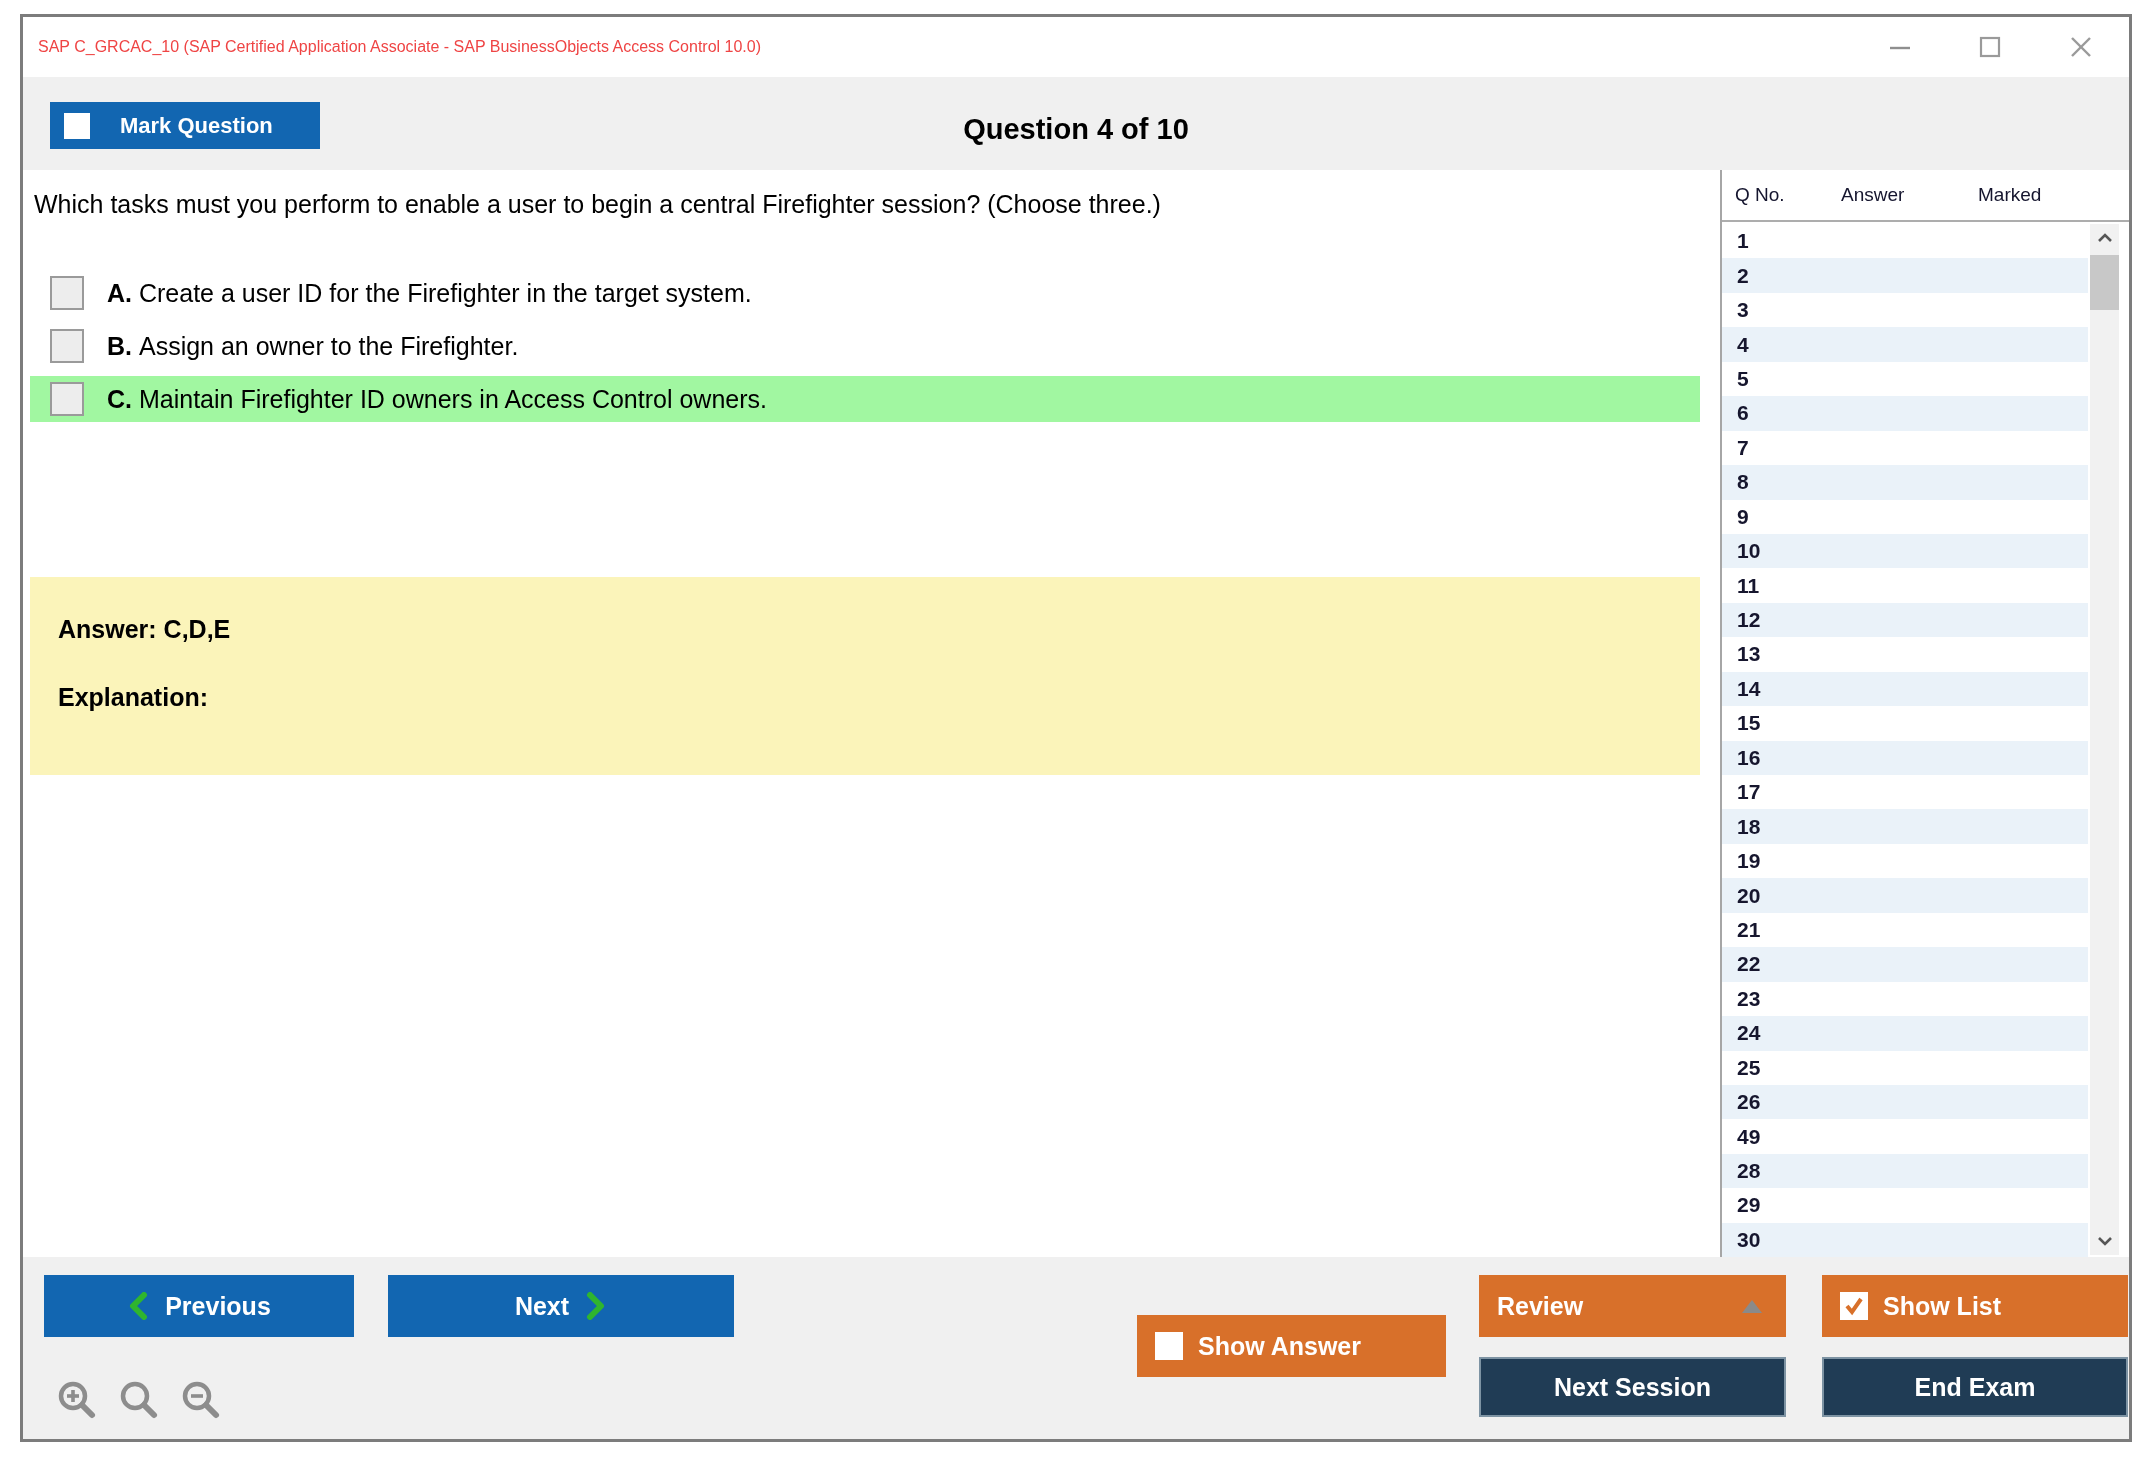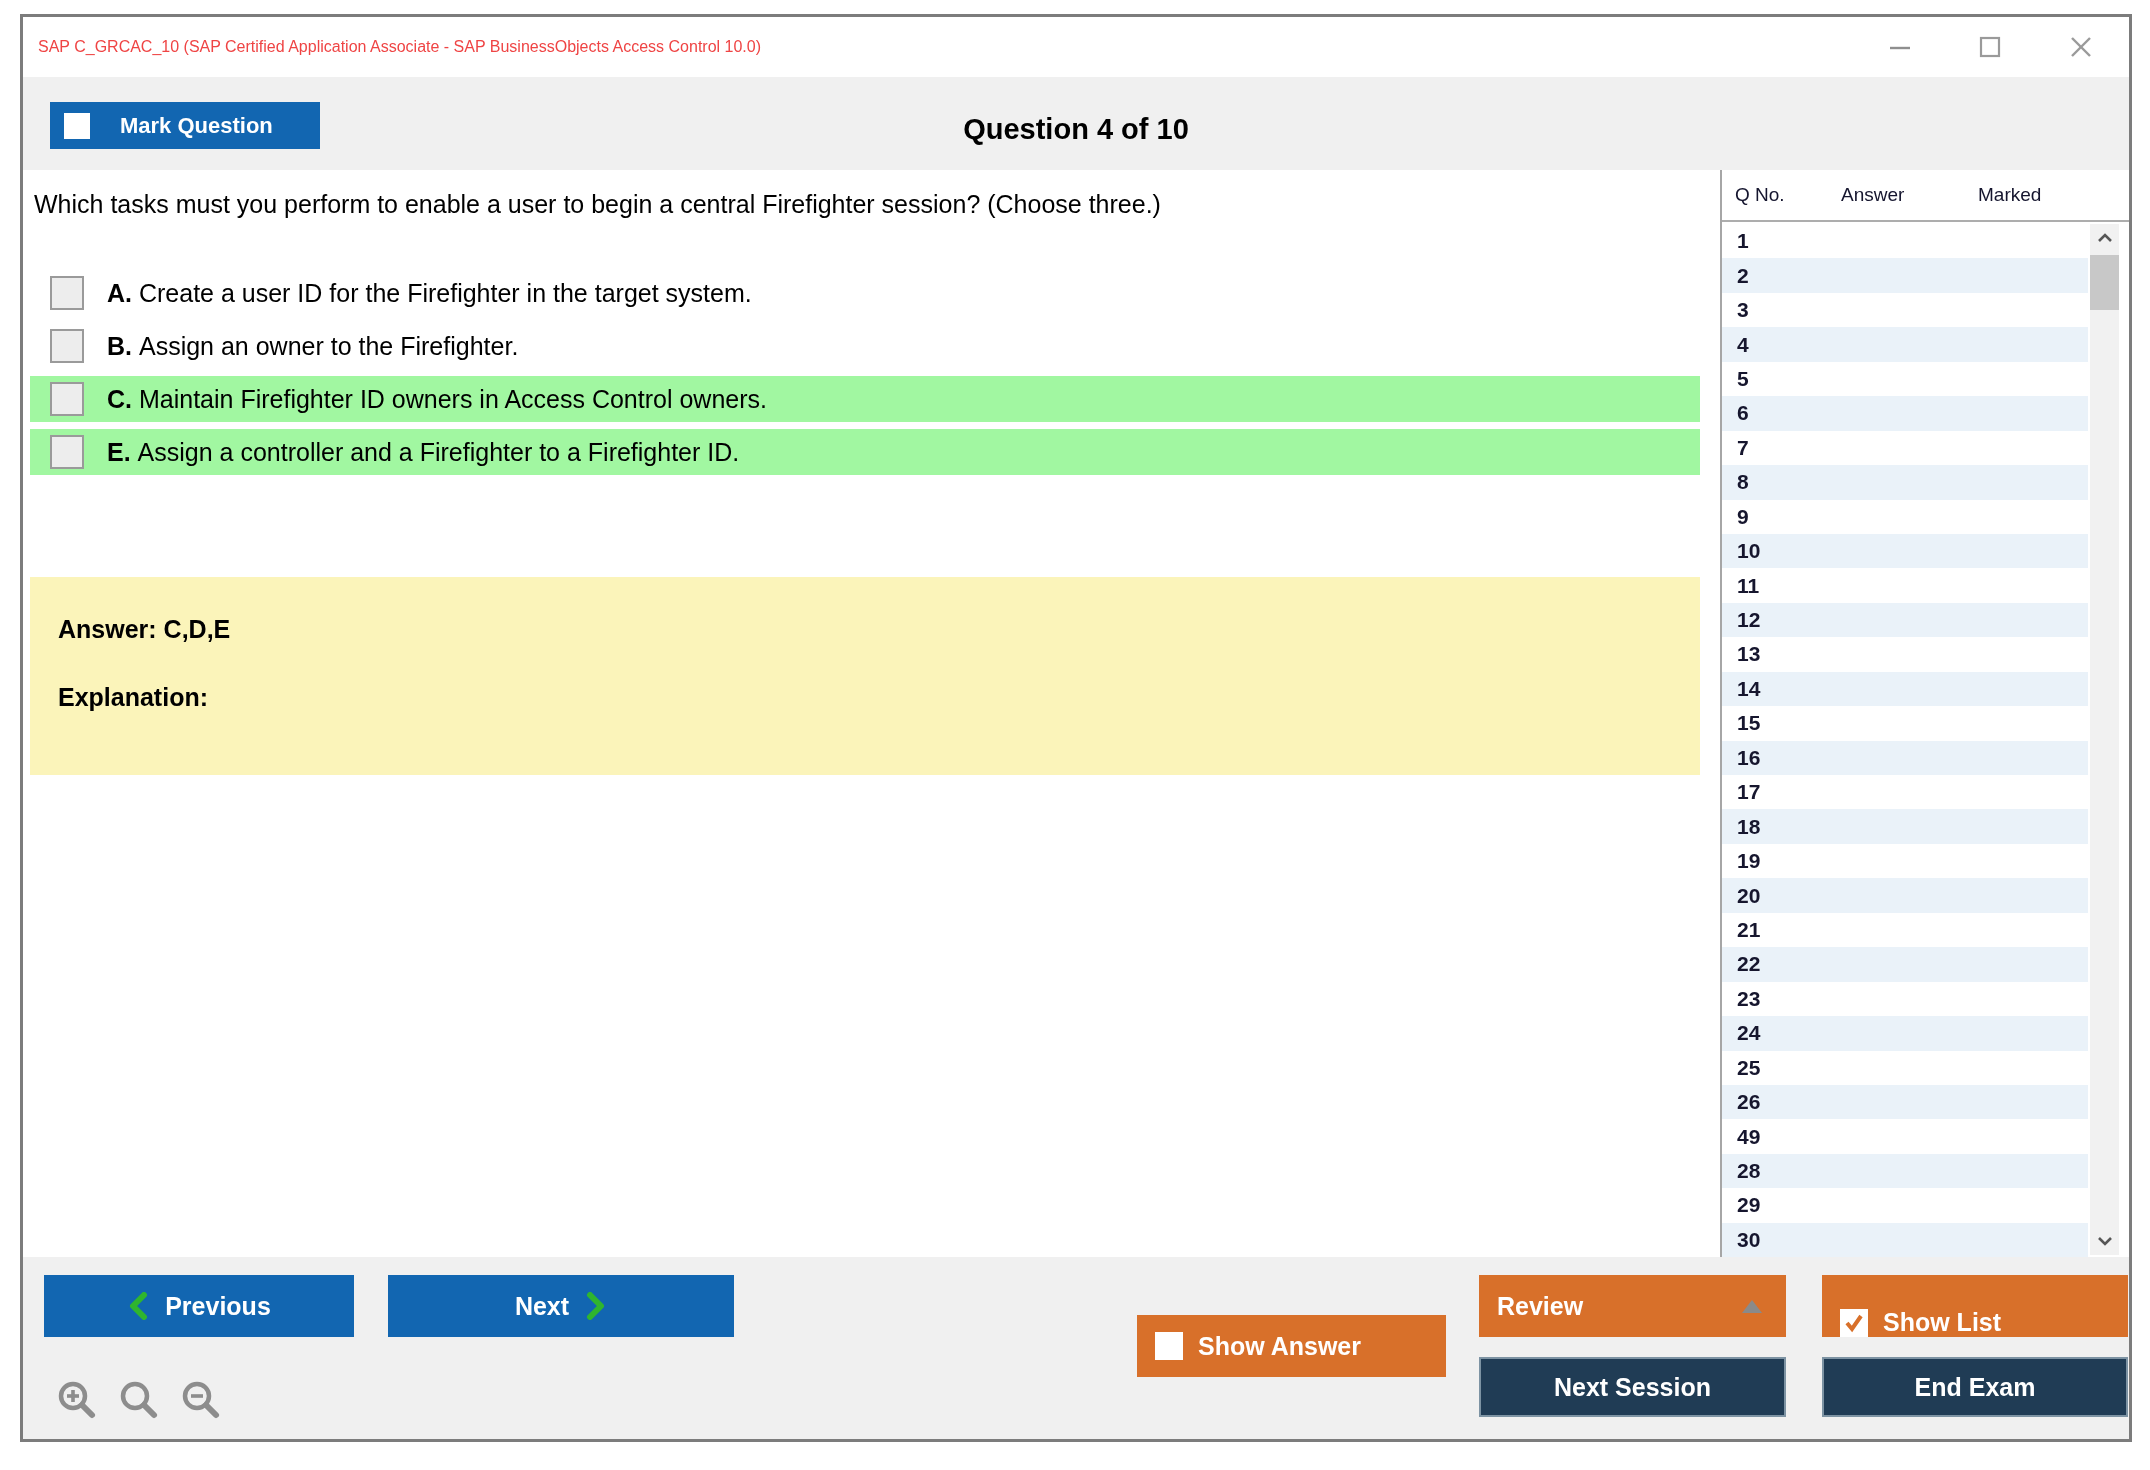--- a/index.html
+++ b/index.html
@@ -64,21 +64,21 @@
   .sb-thumb{position:absolute;left:0;top:31px;width:100%;height:55px;background:#c8c8c8;cursor:grab;}
   
   .fbtn{position:absolute;height:62px;display:flex;align-items:center;color:#fff;font-size:25px;font-weight:bold;cursor:pointer;}
   .fbtn.blue{background:var(--accent_blue);justify-content:center;gap:16px;}
   .fbtn.orange{background:var(--accent_orange);padding-left:18px;gap:15px;}
   .fbtn.navy{background:var(--dark_navy);justify-content:center;border:2px solid #7d93a3;height:60px;}
   .btn-previous{left:21px;top:1258px;width:310px;}
   .btn-next{left:365px;top:1258px;width:346px;}
   .btn-show-answer{left:1114px;top:1258px;width:309px;margin-top:40px;}
   .btn-review{left:1456px;top:1258px;width:307px;padding-left:24px;padding-right:24px;justify-content:space-between;}
-  .btn-show-list{left:1799px;top:1258px;width:306px;align-items:flex-end;}
+  .btn-show-list{left:1799px;top:1258px;width:306px;}
   .btn-save{left:1456px;top:1340px;width:307px;}
   .btn-end{left:1799px;top:1340px;width:306px;}
   .white-check-lg{width:28px;height:28px;background:#fff;flex:0 0 auto;display:flex;align-items:center;justify-content:center;}
   .tri-up{width:0;height:0;border-left:10px solid transparent;border-right:10px solid transparent;border-bottom:13px solid #8a8a8a;}
   .zoom-icons{position:absolute;left:32px;top:1361px;display:flex;gap:18px;}
   .zoom-icons svg{display:block;cursor:pointer;}
 </style>
 </head>
 <body>
 
@@ -128,27 +128,20 @@
 
   <div class="option-row highlighted">
     <span class="opt-checkbox"></span>
     <span class="opt-line">
       <span class="opt-letter">C. </span>
       <span class="opt-text">Maintain Firefighter ID owners in Access Control owners.</span>
     </span>
   </div>
 
 
-  <div class="option-row highlighted">
-    <span class="opt-checkbox"></span>
-    <span class="opt-line">
-      <span class="opt-letter">E. </span>
-      <span class="opt-text">Assign a controller and a Firefighter to a Firefighter ID.</span>
-    </span>
-  </div>
 </div>
 
     <div class="answer-box">
       <div class="answer-line">Answer: C,D,E</div>
       <div class="explanation-line">Explanation:</div>
     </div>
   </div>
 
   <div class="right-panel">
     <div class="rp-header">

